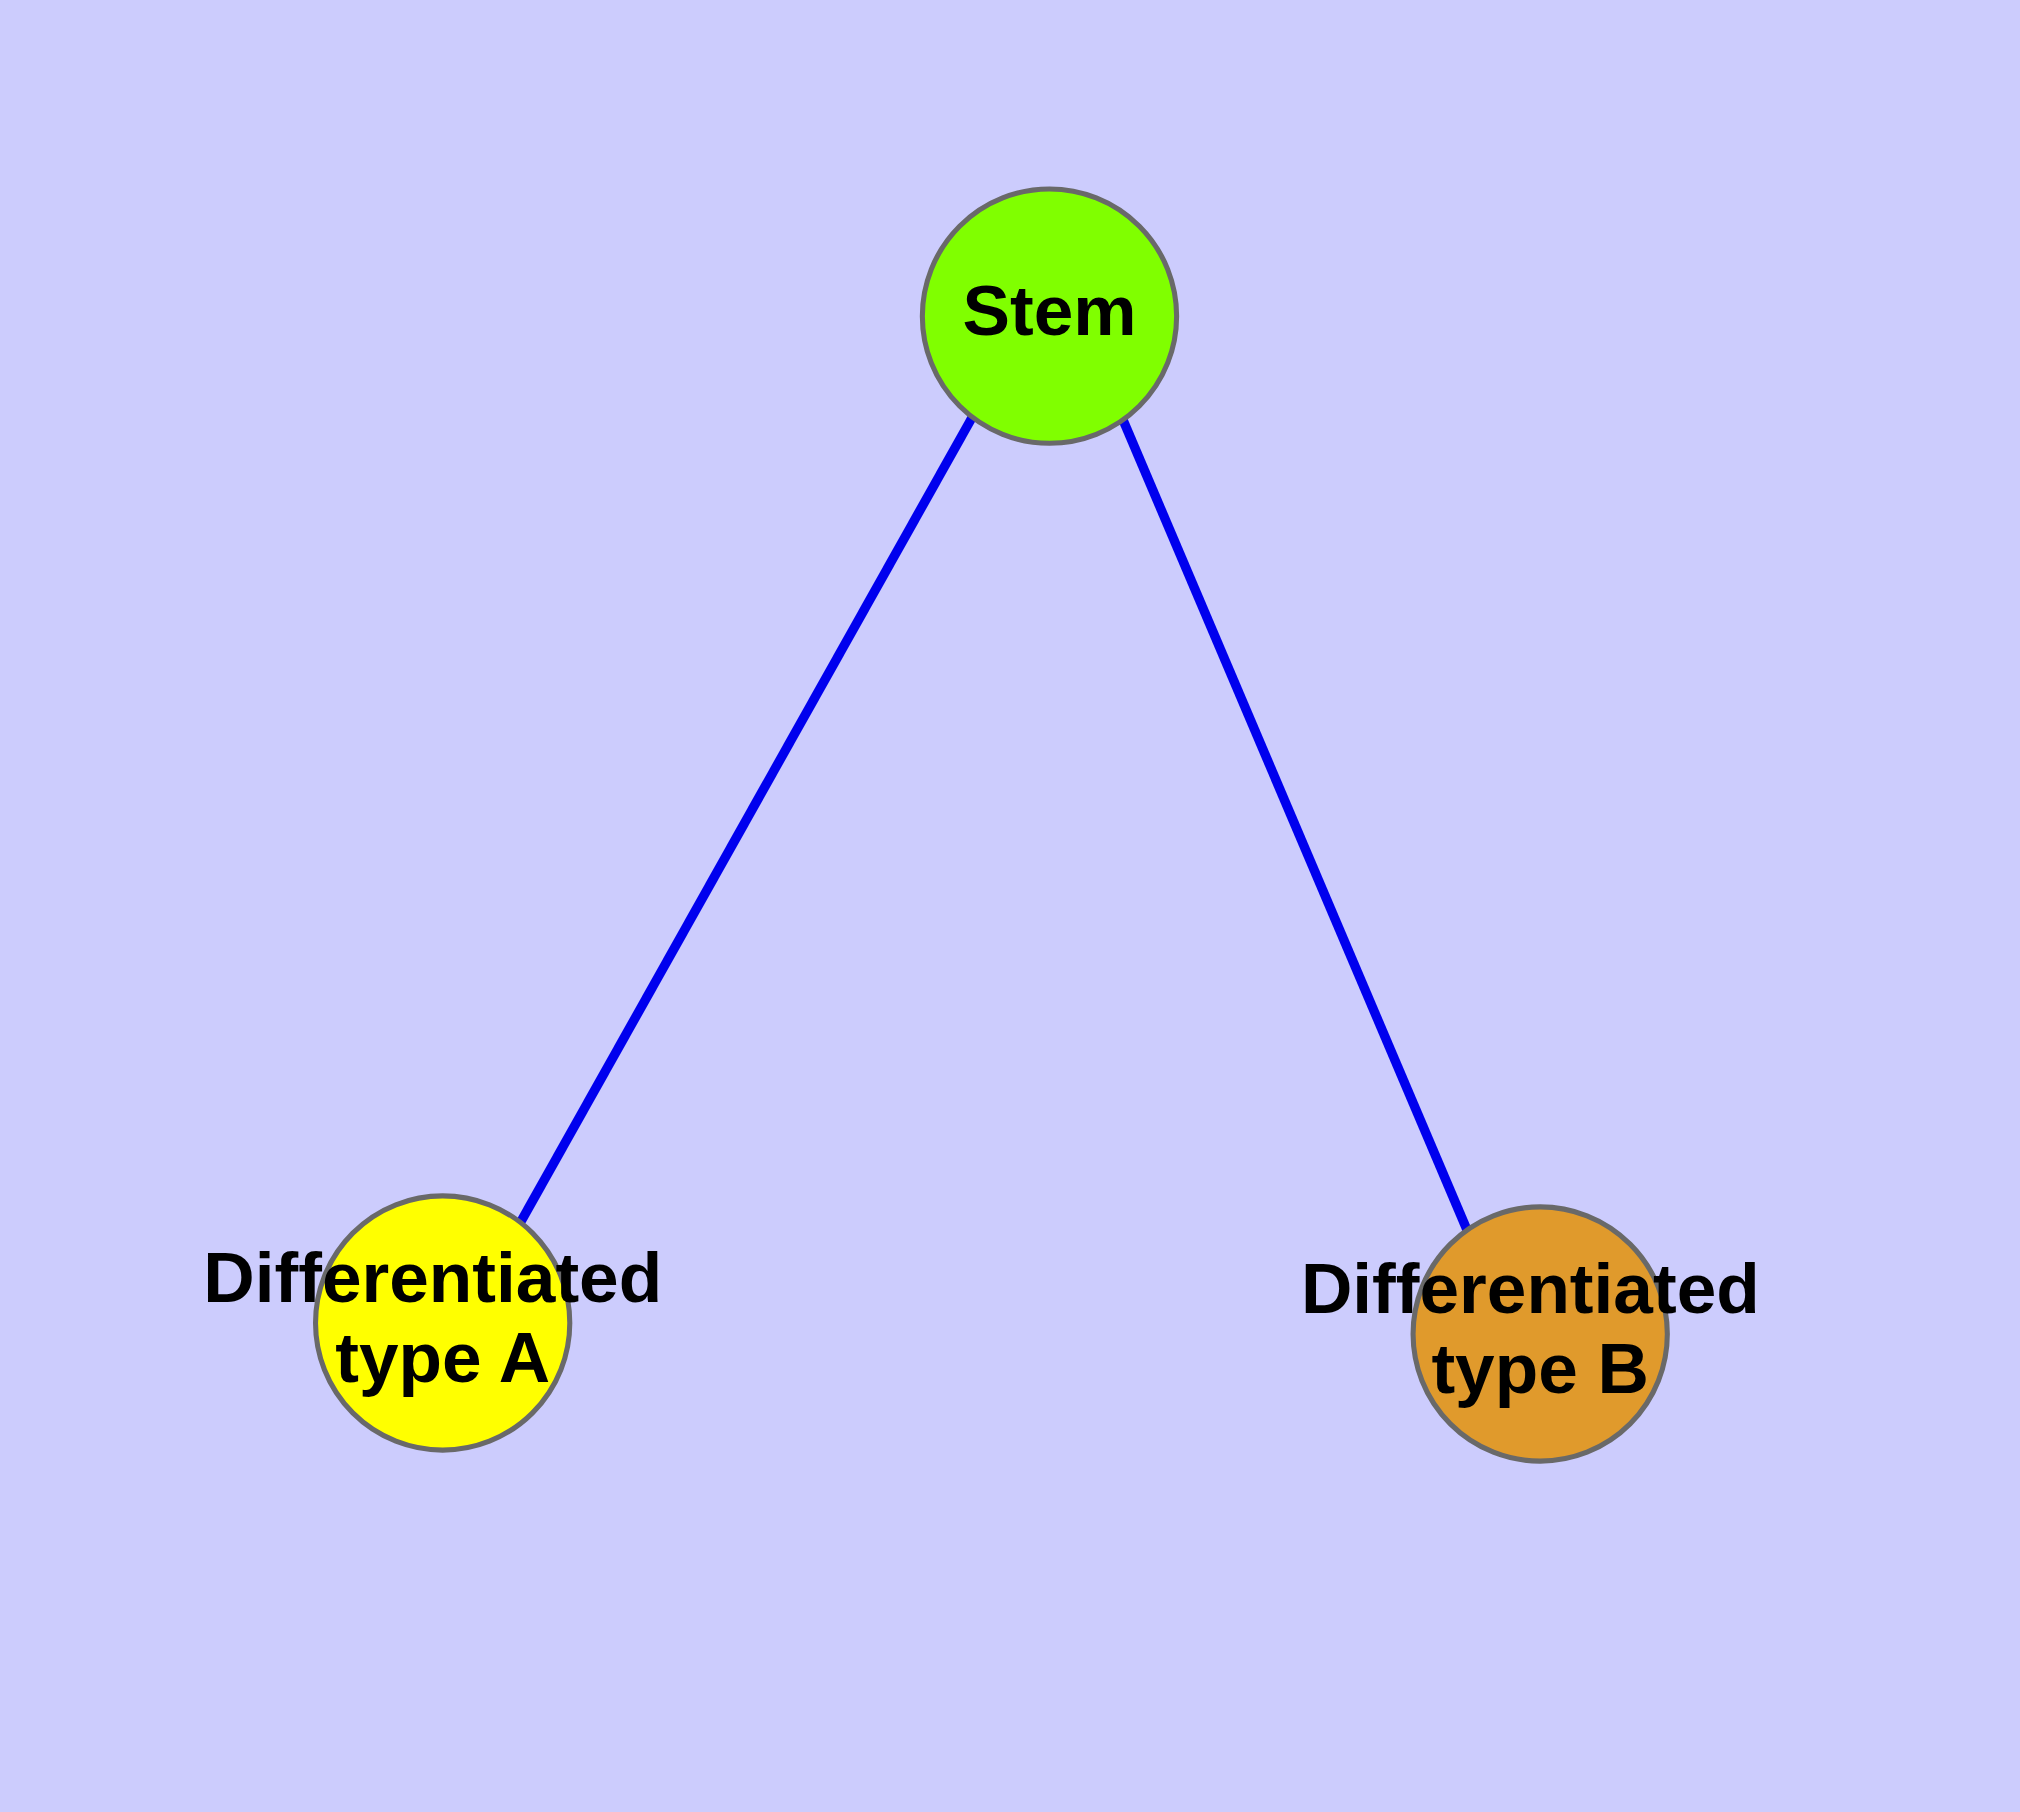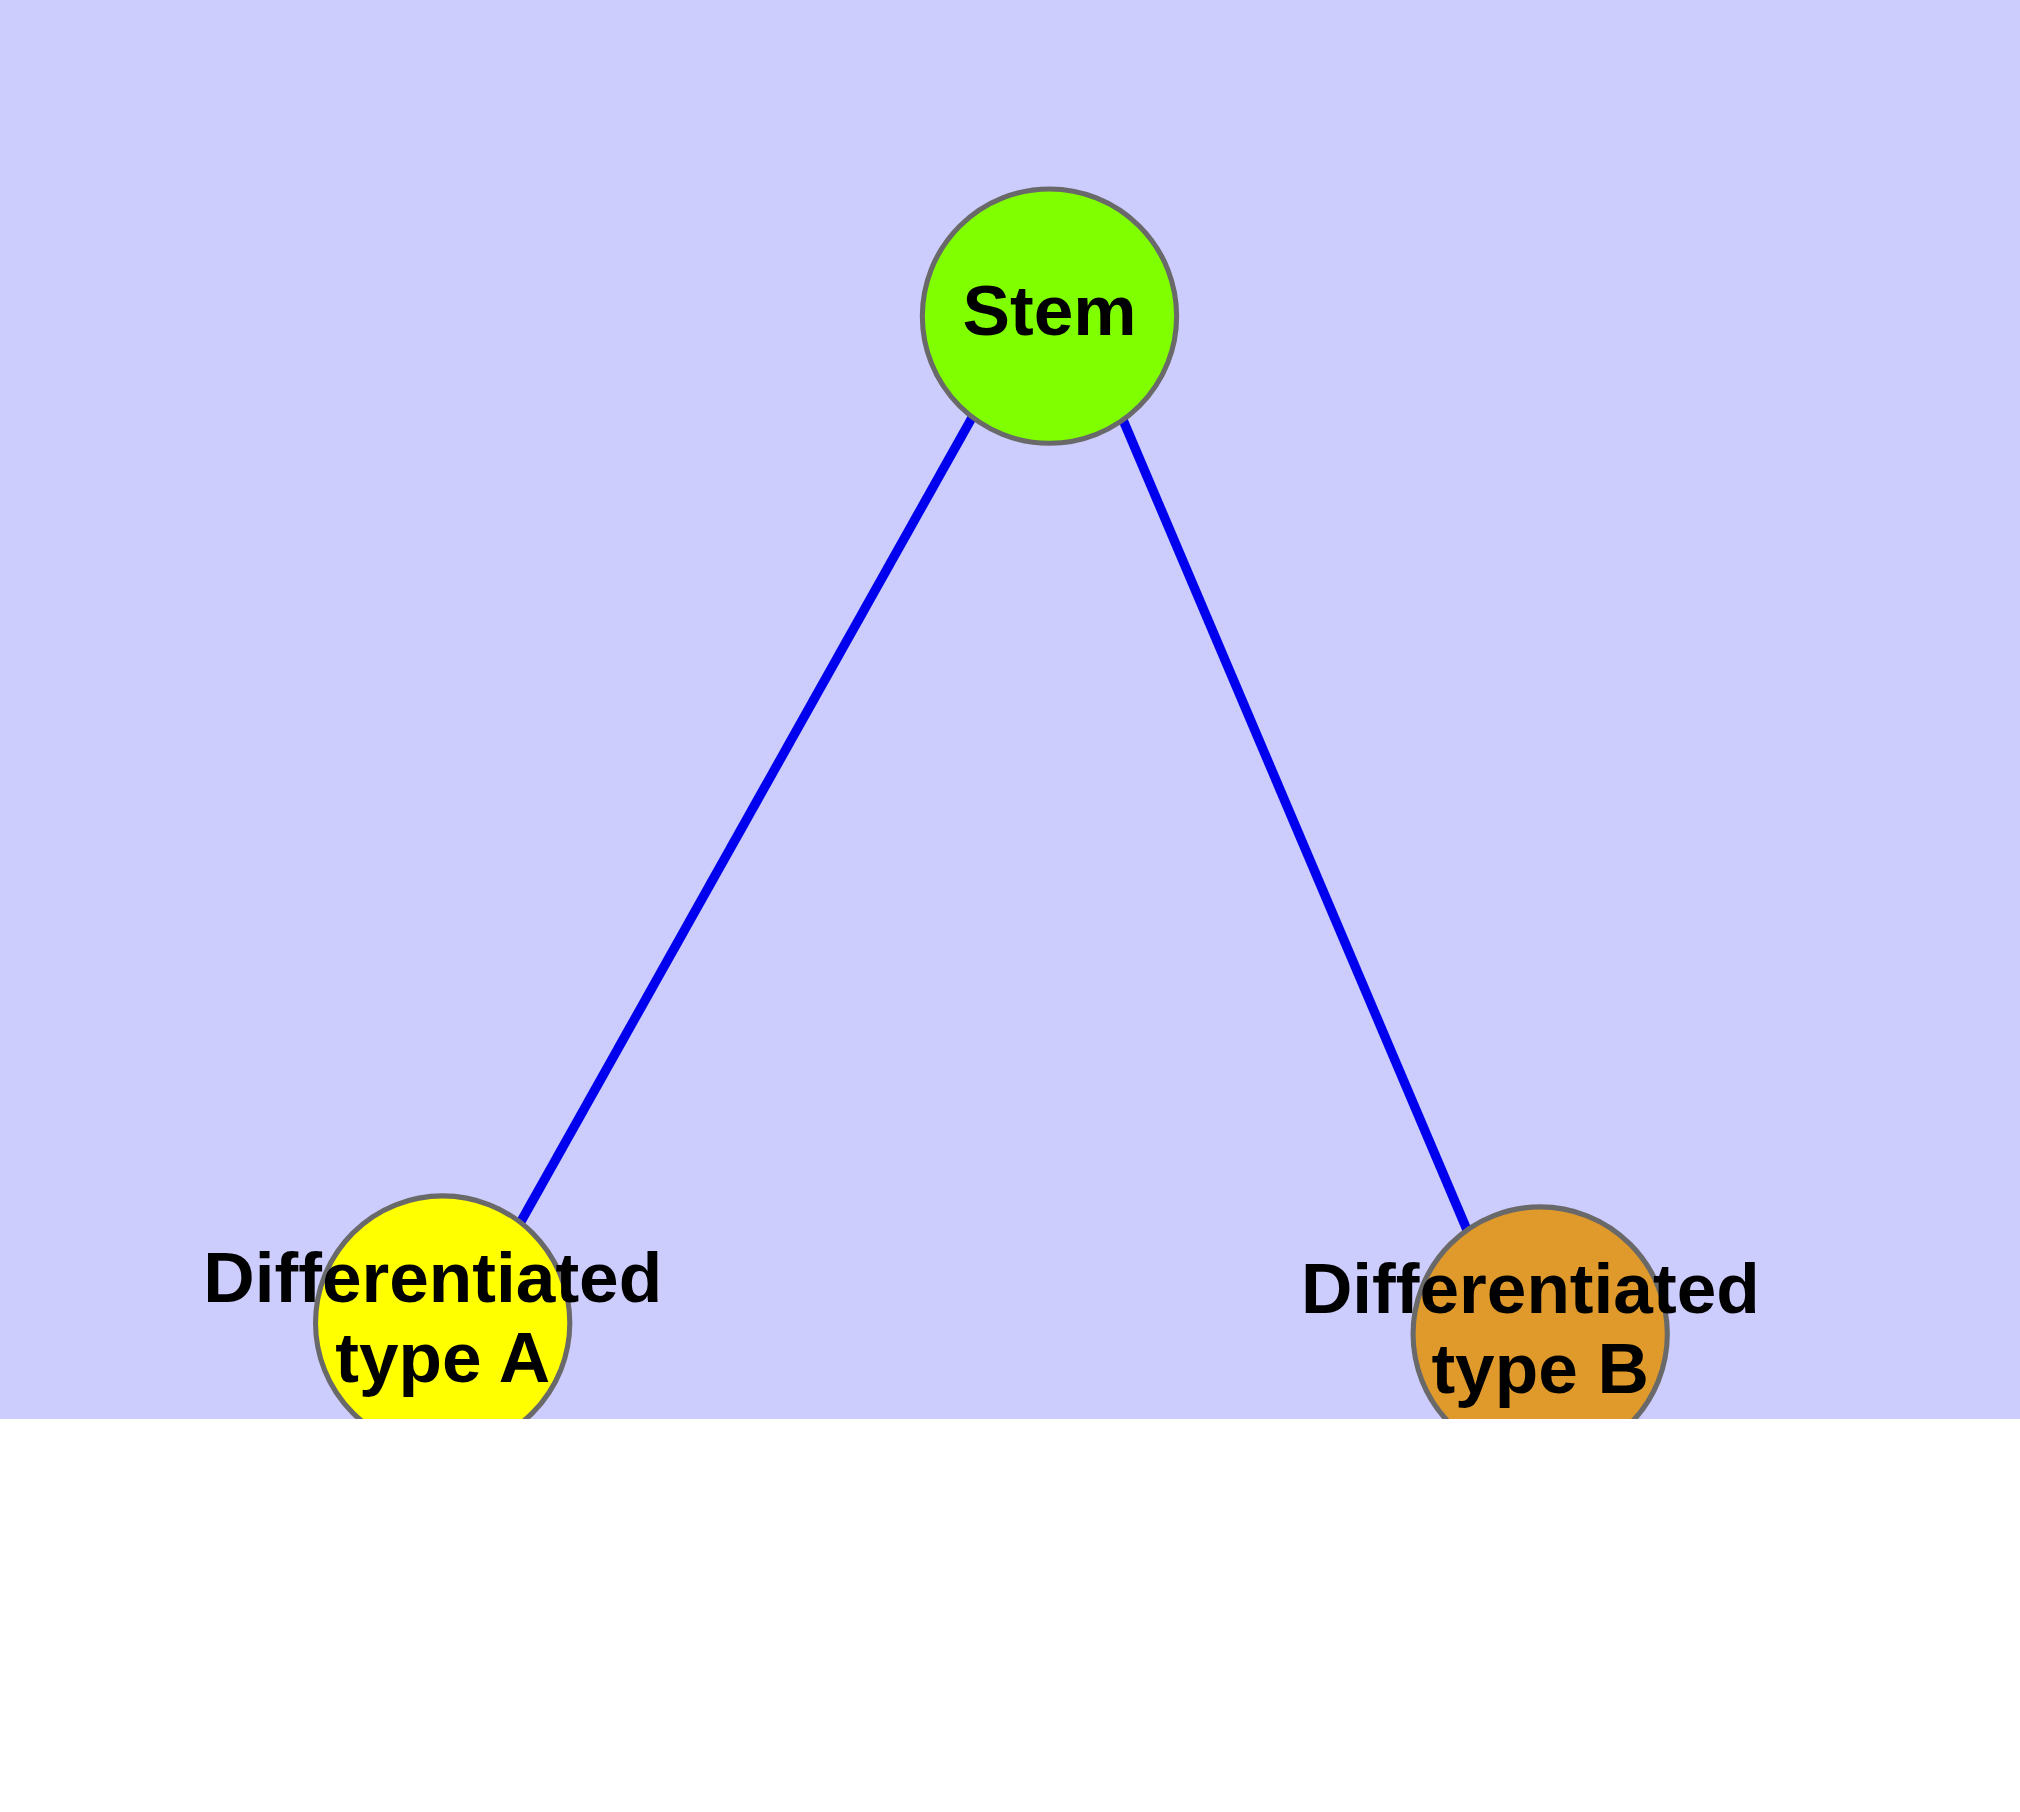--- a/index.html
+++ b/index.html
@@ -28,21 +28,21 @@
     font-weight: bold;
     fill: #000000;
     text-anchor: middle;
     dominant-baseline: middle;
     paint-order: normal;
   }
 </style>
 </head>
 <body>
 
-<div id="canvas" style="width: 2021px; height: 1419px; background: rgb(204, 204, 253);">
+<div id="canvas" style="width: 2021px; height: 1812px; background: rgb(204, 204, 253);">
   <svg id="graph-svg" viewBox="0 0 2384 2138" xmlns="http://www.w3.org/2000/svg" style="width: 2021px; height: 1812px;">
 
     <rect id="bg-rect" x="0" y="0" width="2384" height="2138" fill="#ccccfd"></rect>
 
     <g id="edges-layer">
       <line class="graph-edge" x1="1147" y1="492" x2="614" y2="1442" stroke="#0000ee" stroke-width="11" stroke-linecap="butt"></line>
       <line class="graph-edge" x1="1325" y1="496" x2="1731" y2="1452" stroke="#0000ee" stroke-width="11" stroke-linecap="butt"></line>
     </g>
 
     <g id="nodes-layer">

